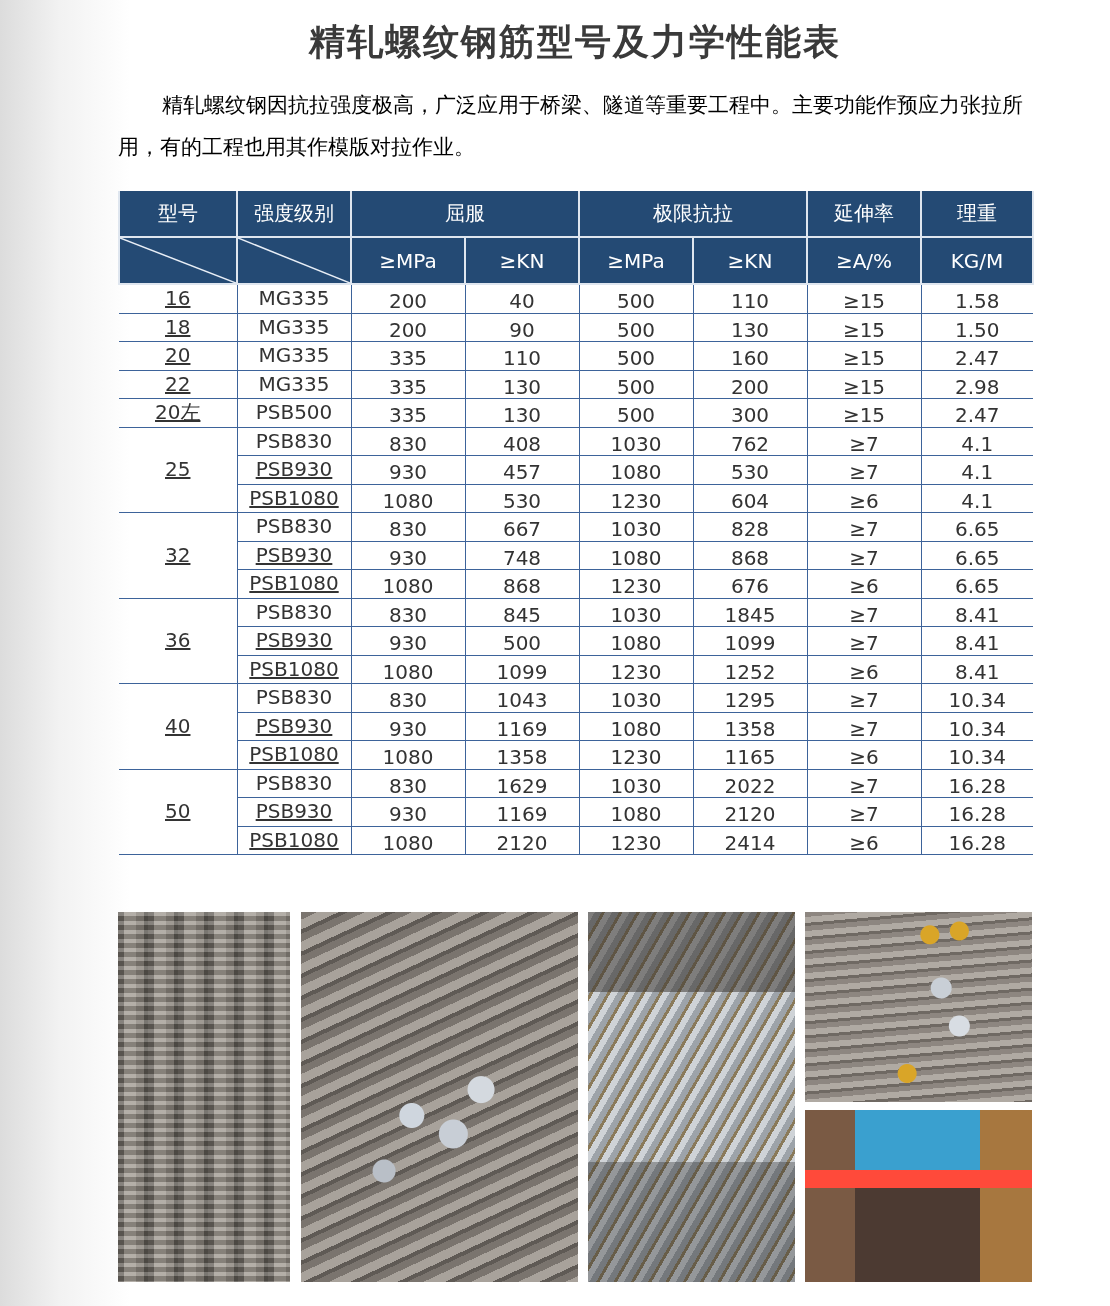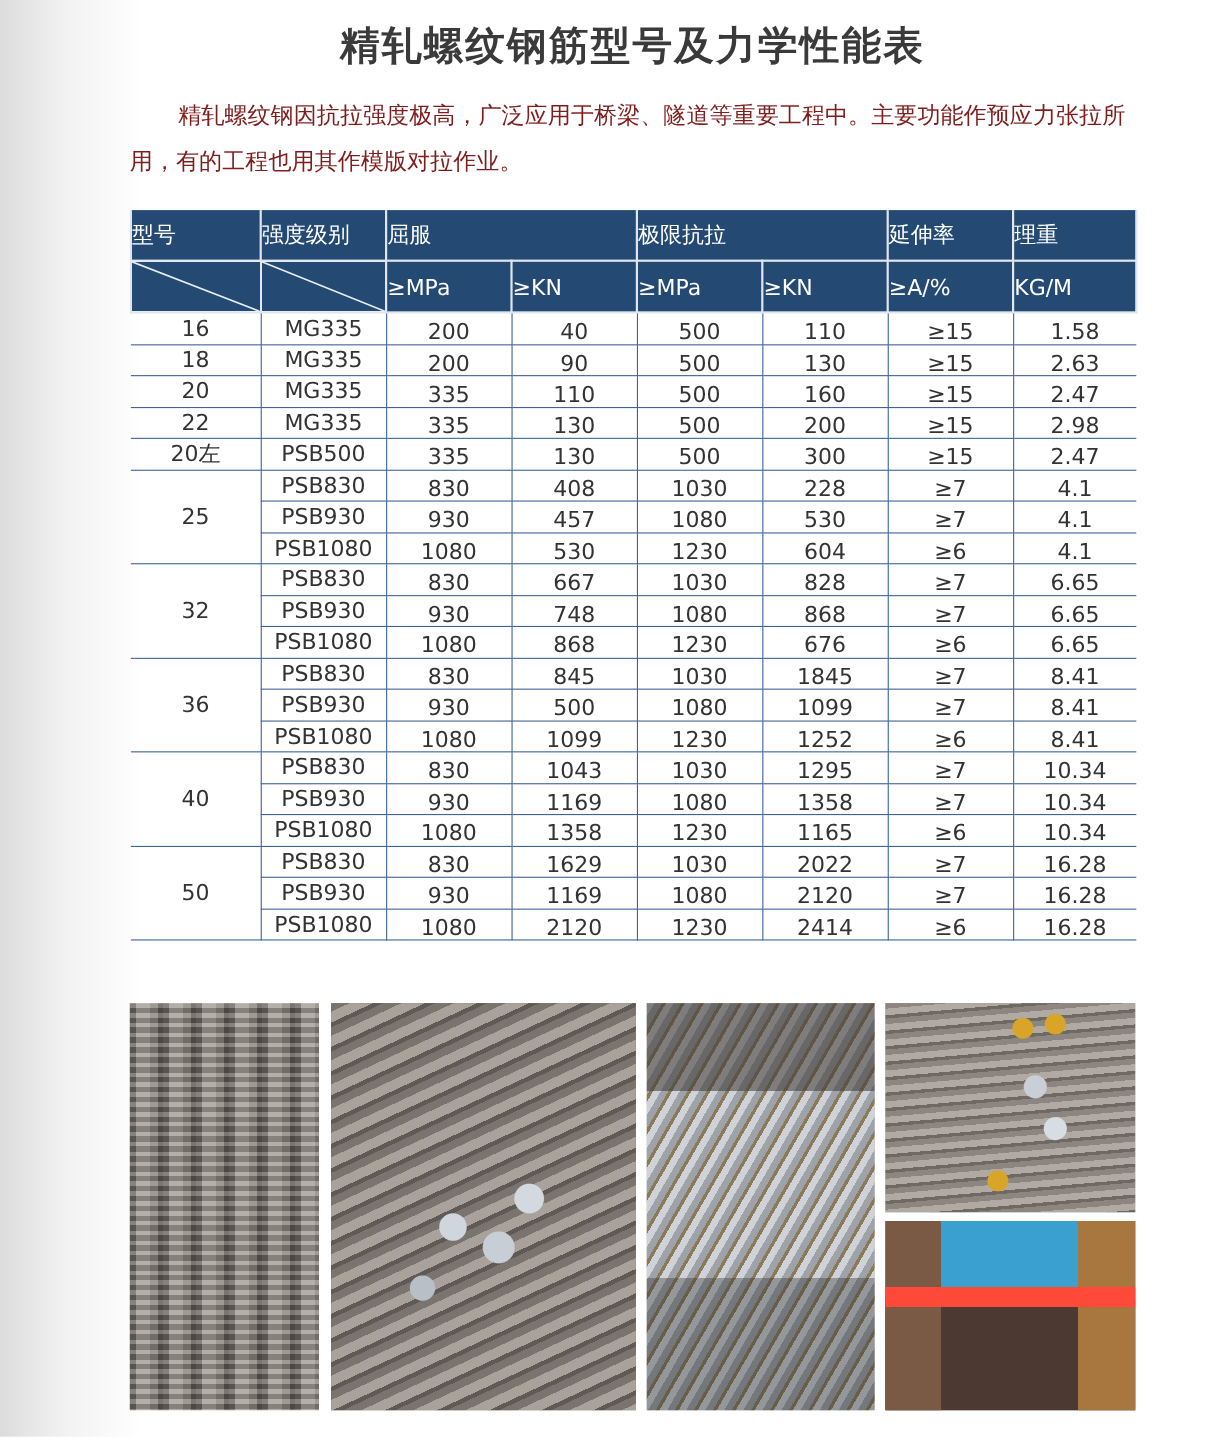--- a/index.html
+++ b/index.html
@@ -9,56 +9,56 @@
     font-family: "DejaVu Sans", "Liberation Sans", sans-serif;
     color:#333;
     position:relative;
   }
   .title {
     position:absolute; top:18px; left:0; width:1150px; text-align:center;
     font-size:36px; font-weight:bold; color:#3a3a3a; letter-spacing:2px;
   }
   .intro {
     position:absolute; top:84px; left:118px; width:920px;
-    font-size:21px; line-height:42px; color:#7f1d1d;
+    font-size:21px; line-height:42px; color:#000000;
     text-indent:44px;
   }
   table.spec {
     position:absolute; top:191px; left:118px;
     width:914px; border-collapse:collapse; table-layout:fixed;
   }
   table.spec col.c0 { width:118px; }
   table.spec col.c1 { width:114px; }
   table.spec col.c2 { width:114px; }
   table.spec col.c3 { width:114px; }
   table.spec col.c4 { width:114px; }
   table.spec col.c5 { width:114px; }
   table.spec col.c6 { width:114px; }
   table.spec col.c7 { width:112px; }
   table.spec th {
     background:#244a74; color:#fff; font-weight:normal;
     font-size:20px; height:45px; border:2px solid #dfe6ef;
-    text-align:left; padding:0;
+    text-align:center; padding:0;
   }
   table.spec th.top { border-top:none; }
   table.spec th.diag {
     background:
       linear-gradient(to top right, transparent calc(50% - 1px), #e8eef6 50%, transparent calc(50% + 1px)) ,
       #244a74;
     background: #244a74;
     position:relative;
   }
   table.spec th.diag svg { position:absolute; left:0; top:0; width:100%; height:100%; }
   table.spec td {
     font-size:20px; color:#333; text-align:center;
     height:27.5px; padding:0; line-height:27px;
     border-left:1.5px solid #3d639a; border-right:1.5px solid #3d639a;
     border-bottom:1.5px solid #3d639a;
   }
-  table.spec td:first-child { border-left:none; }
+  table.spec td:first-child { border-left:none;text-decoration:underline; }
   table.spec td:last-child { border-right:none;text-align:center; }
   table.spec td .v { position:relative; top:3px; }
   .photos { position:absolute; top:912px; left:118px; width:914px; height:370px; }
   .ph { position:absolute; overflow:hidden; }
   .ph1 {
     left:0; top:0; width:172px; height:370px;
     background:
       repeating-linear-gradient(to bottom, rgba(255,255,255,0.18) 0 4px, rgba(0,0,0,0.18) 4px 9px),
       repeating-linear-gradient(to right, #6b6660 0 6px, #a39d95 6px 18px, #8a847c 18px 26px, #5c5852 26px 30px);
   }
@@ -156,21 +156,21 @@
         <td><span class="v">1.58</span></td>
       </tr>
       <tr>
         <td rowspan="1"><span>18</span></td>
         <td><span class="">MG335</span></td>
         <td><span class="v">200</span></td>
         <td><span class="v">90</span></td>
         <td><span class="v">500</span></td>
         <td><span class="v">130</span></td>
         <td><span class="v">≥15</span></td>
-        <td><span class="v">2.63</span></td>
+        <td><span class="v">1.50</span></td>
       </tr>
       <tr>
         <td rowspan="1"><span>20</span></td>
         <td><span class="">MG335</span></td>
         <td><span class="v">335</span></td>
         <td><span class="v">110</span></td>
         <td><span class="v">500</span></td>
         <td><span class="v">160</span></td>
         <td><span class="v">≥15</span></td>
         <td><span class="v">2.47</span></td>
@@ -194,21 +194,21 @@
         <td><span class="v">300</span></td>
         <td><span class="v">≥15</span></td>
         <td><span class="v">2.47</span></td>
       </tr>
       <tr>
         <td rowspan="3"><span>25</span></td>
         <td><span class="">PSB830</span></td>
         <td><span class="v">830</span></td>
         <td><span class="v">408</span></td>
         <td><span class="v">1030</span></td>
-        <td><span class="v">228</span></td>
+        <td><span class="v">762</span></td>
         <td><span class="v">≥7</span></td>
         <td><span class="v">4.1</span></td>
       </tr>
       <tr>
         <td><span class="">PSB930</span></td>
         <td><span class="v">930</span></td>
         <td><span class="v">457</span></td>
         <td><span class="v">1080</span></td>
         <td><span class="v">530</span></td>
         <td><span class="v">≥7</span></td>

